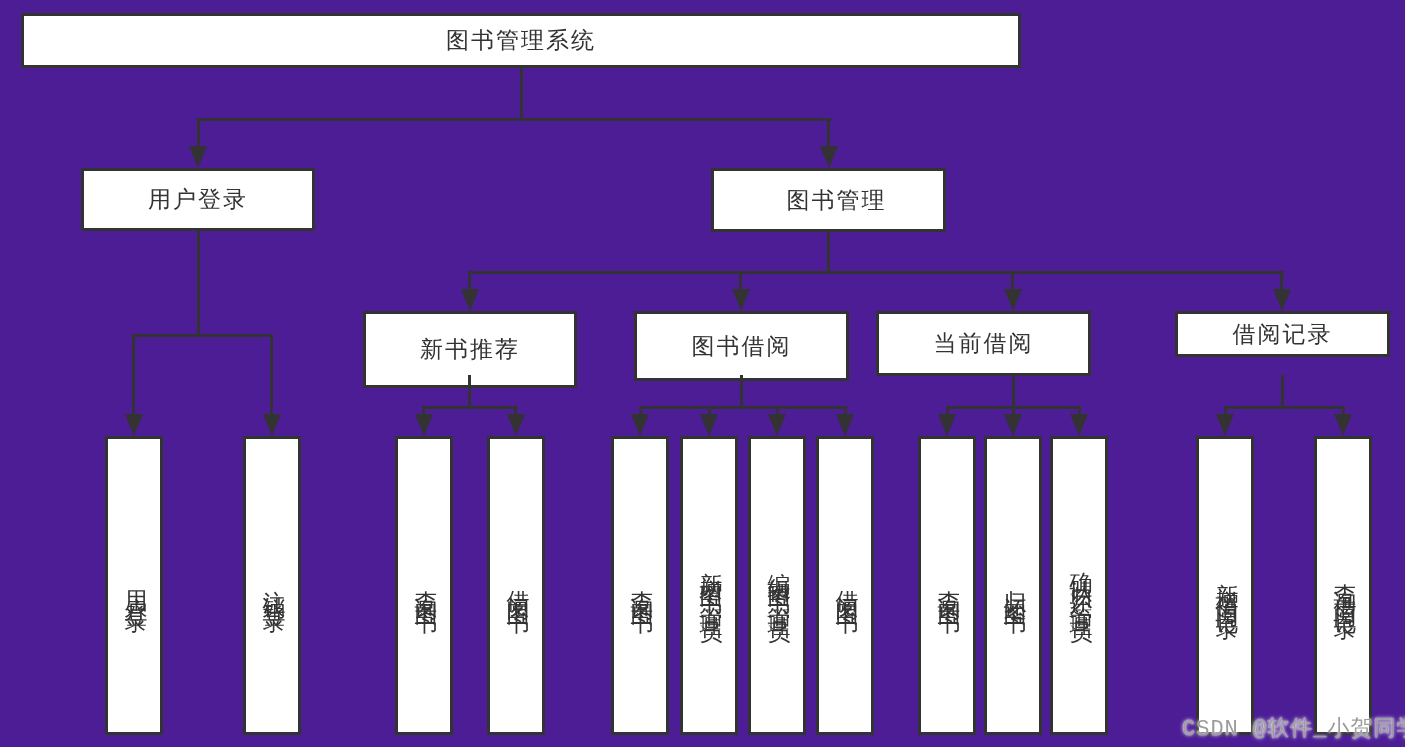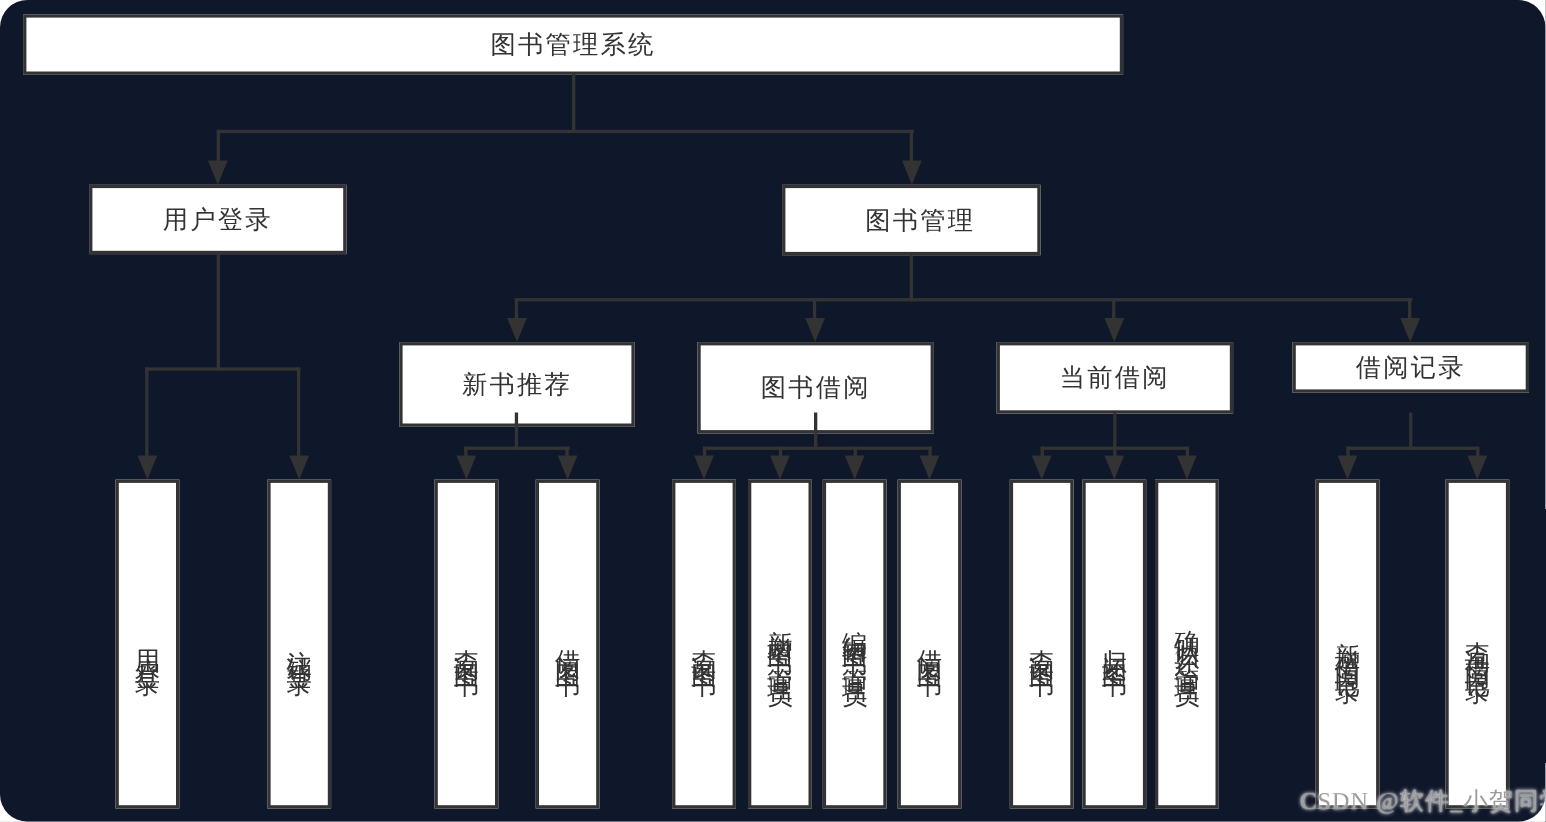--- a/index.html
+++ b/index.html
@@ -1,23 +1,22 @@
 <!DOCTYPE html>
 <html><head>
 <meta charset="utf-8">
 <style>
   html, body { margin: 0; padding: 0; background: #ffffff; }
   #canvas {
     position: relative;
     width: 1405px;
     height: 747px;
-    background: #0f172a;
-    font-family: Liberation Serif, serif;
+    background: #4c1d95;
+    font-family: Liberation Mono, monospace;
     overflow: hidden;
-    border-radius: 25px;
   }
   .box {
     position: absolute;
     box-sizing: border-box;
     border: 3px solid #333333;
     background: #ffffff;
     color: #333333;
     display: flex;
     align-items: center;
     justify-content: center;
@@ -85,22 +84,22 @@
   <div class="vline" style="left:468px; top:271px; width:3px; height:22px;"></div>
   <div class="vline" style="left:739px; top:271px; width:3px; height:22px;"></div>
   <div class="vline" style="left:1011px; top:271px; width:3px; height:22px;"></div>
   <div class="vline" style="left:1280px; top:271px; width:3px; height:22px;"></div>
   <div class="arrow" style="left:461px; top:289px;"></div>
   <div class="arrow" style="left:732px; top:289px;"></div>
   <div class="arrow" style="left:1004px; top:289px;"></div>
   <div class="arrow" style="left:1273px; top:289px;"></div>
 
   <div class="box" style="left:363px; top:311px; width:214px; height:77px;">新书推荐</div>
-  <div class="box" style="left:634px; top:311px; width:215px; height:83px;">图书借阅</div>
-  <div class="box" style="left:906px; top:311px; width:215px; height:65px;text-align:center;">当前借阅</div>
+  <div class="box" style="left:634px; top:311px; width:215px; height:70px;">图书借阅</div>
+  <div class="box" style="left:876px; top:311px; width:215px; height:65px;text-align:center;">当前借阅</div>
   <div class="box" style="left:1175px; top:311px; width:215px; height:46px;">借阅记录</div>
 
   <div class="vline" style="left:468px; top:375px; width:3px; height:34px;"></div>
   <div class="hline" style="left:422px; top:406px; width:96px; height:3px;"></div>
   <div class="vline" style="left:422px; top:406px; width:3px; height:12px;"></div>
   <div class="vline" style="left:514px; top:406px; width:3px; height:12px;"></div>
   <div class="arrow" style="left:415px; top:414px;"></div>
   <div class="arrow" style="left:507px; top:414px;"></div>
 
   <div class="vline" style="left:740px; top:375px; width:3px; height:34px;"></div>

